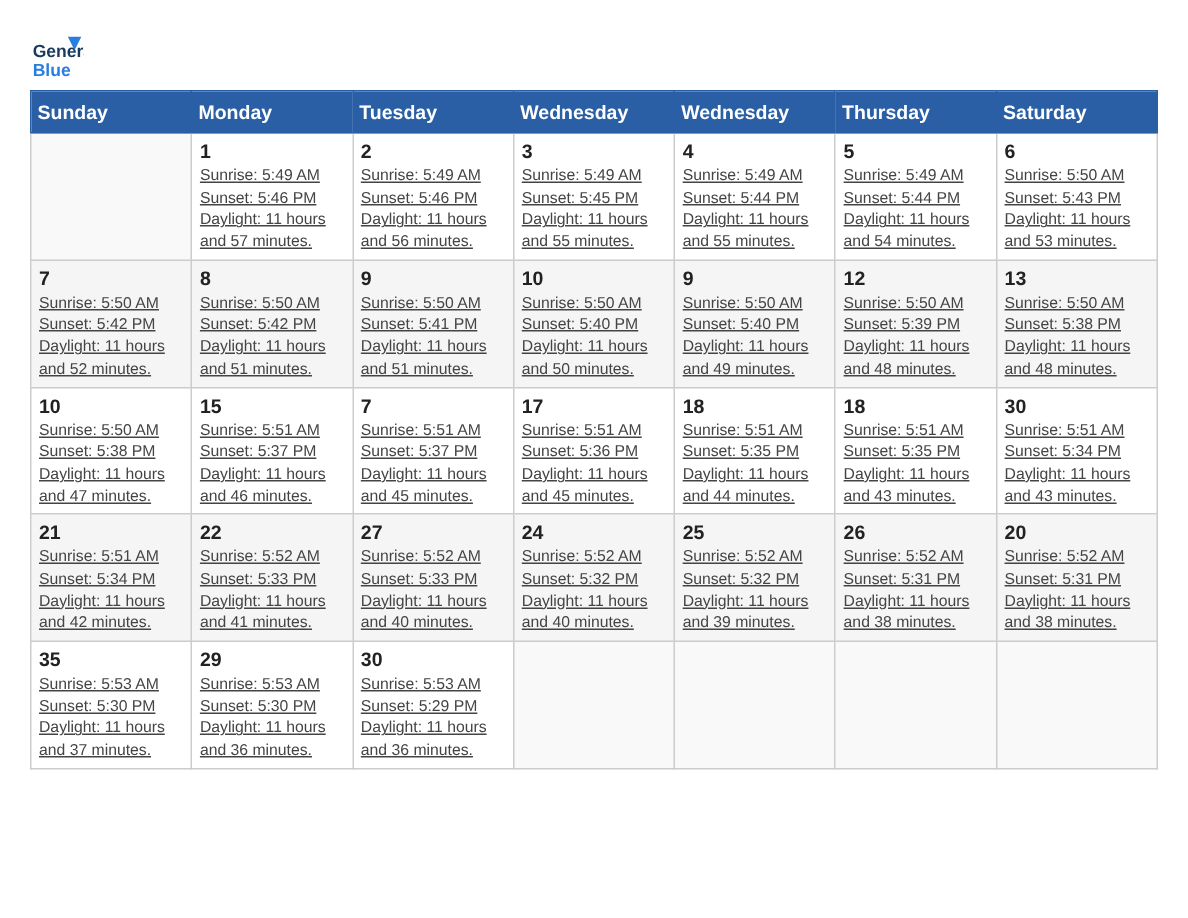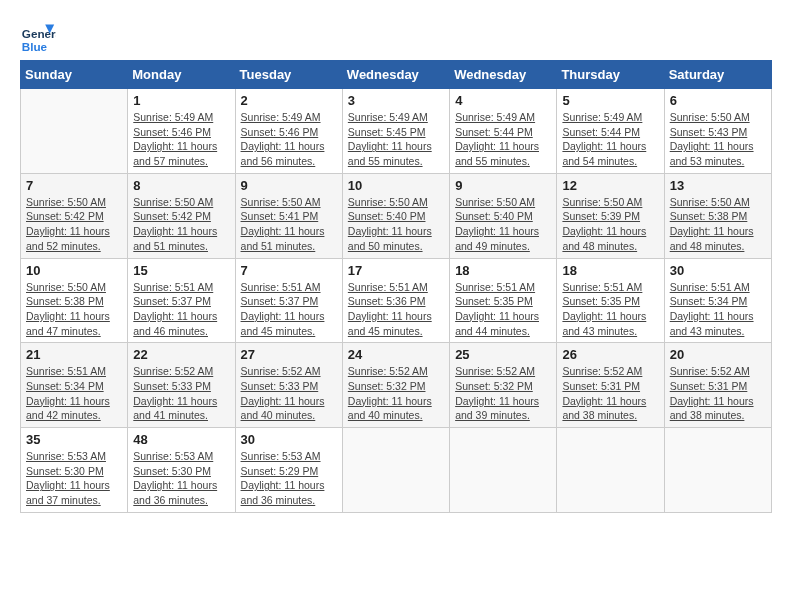--- a/index.html
+++ b/index.html
@@ -313,21 +313,21 @@
       </tr>
       <tr>
         <td>
           <span class="day-number">35</span>
           <div class="day-info" style="white-space: pre-line;">Sunrise: 5:53 AM
 Sunset: 5:30 PM
 Daylight: 11 hours
 and 37 minutes.</div>
         </td>
         <td>
-          <span class="day-number">48</span>
+          <span class="day-number">29</span>
           <div class="day-info" style="white-space: pre-line;">Sunrise: 5:53 AM
 Sunset: 5:30 PM
 Daylight: 11 hours
 and 36 minutes.</div>
         </td>
         <td>
           <span class="day-number">30</span>
           <div class="day-info" style="white-space: pre-line;">Sunrise: 5:53 AM
 Sunset: 5:29 PM
 Daylight: 11 hours

